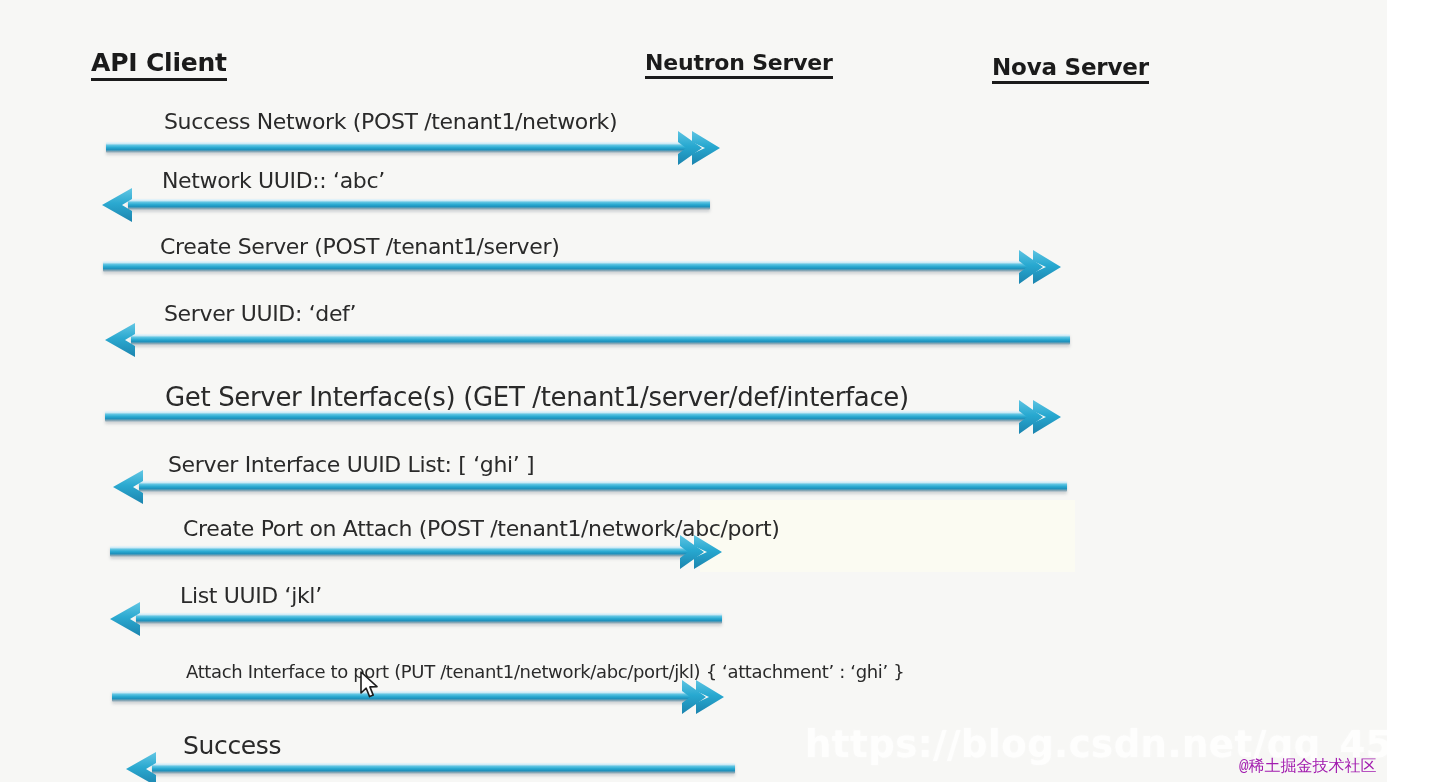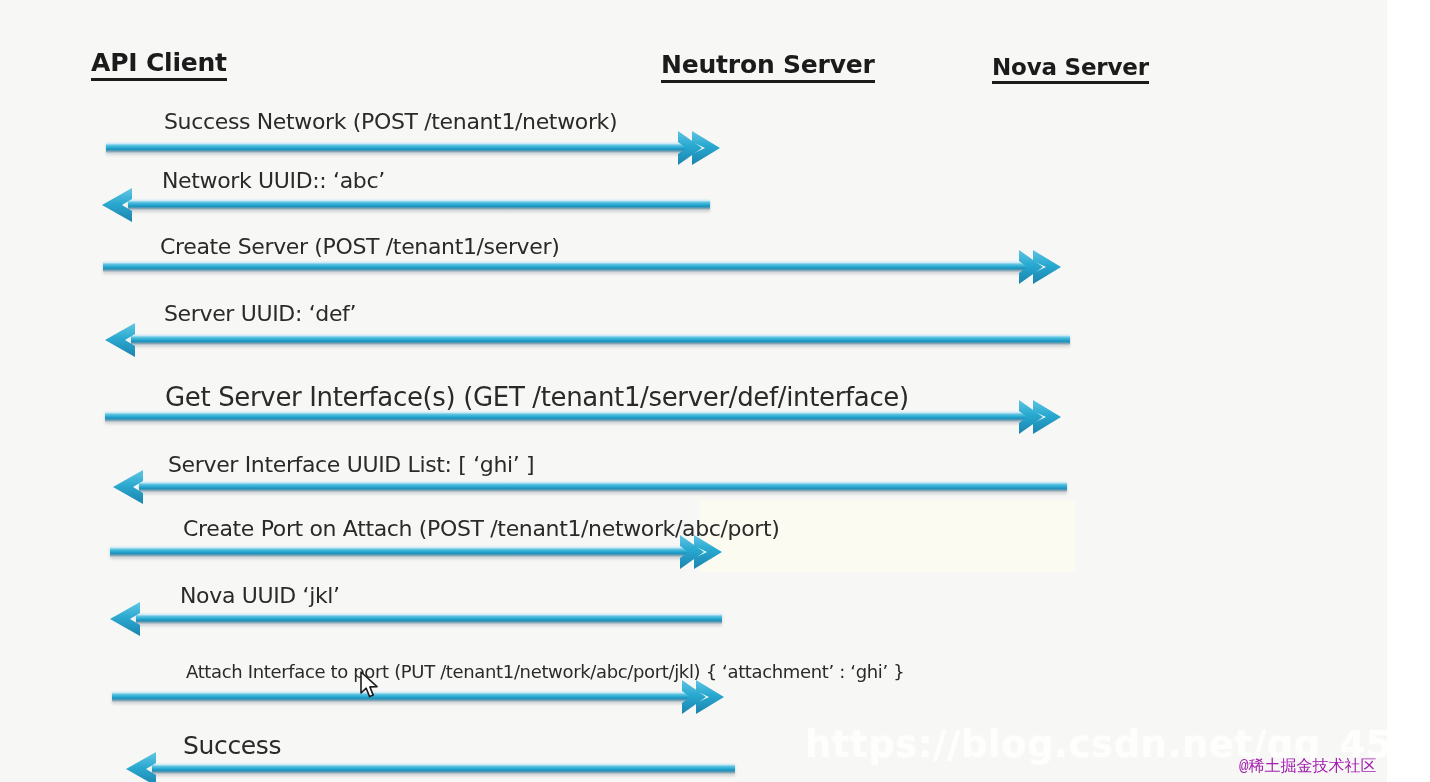--- a/index.html
+++ b/index.html
@@ -103,21 +103,21 @@
 </style>
 </head>
 <body>
 
 <div id="canvas">
 
   <div class="wash" style="left: 700px; top: 500px; width: 375px; height: 72px;"></div>
 
   <div id="participants">
       <div class="participant" style="left: 91px; top: 48px; font-size: 25px;"><span class="ptext">API Client</span></div>
-      <div class="participant" style="left: 661px; top: 50px; font-size: 25px;"><span class="ptext">Neutron Server</span></div>
+      <div class="participant" style="left: 645px; top: 50px; font-size: 22px;"><span class="ptext">Neutron Server</span></div>
       <div class="participant" style="left: 992px; top: 54px; font-size: 23px;"><span class="ptext">Nova Server</span></div>
     </div>
 
   <div id="messages">
       <div class="msg">
         <div class="msg-label" style="left: 164px; top: 109px; font-size: 22px;">Success Network (POST /tenant1/network)</div>
         <div class="shaft" style="left: 106px; top: 142px; width: 580px;"></div>
         <div class="head" style="left: 672px; top: 129px;">
           <svg width="56" height="38" viewBox="0 0 56 38">
             <defs>
@@ -225,21 +225,21 @@
                 <stop offset="45%" stop-color="#27a8d0"></stop>
                 <stop offset="100%" stop-color="#1c84ae"></stop>
               </linearGradient>
             </defs>
             <path d="M6 2 L30 19 L6 36 L6 25 L14 19 L6 13 Z" fill="url(#gr4)"></path>
             <path d="M20 2 L48 19 L20 36 L20 25 L33 19 L20 13 Z" fill="url(#gr4)"></path>
           </svg>
         </div>
       </div>
       <div class="msg">
-        <div class="msg-label" style="left: 180px; top: 583px; font-size: 22px;">Nova UUID ‘jkl’</div>
+        <div class="msg-label" style="left: 180px; top: 583px; font-size: 22px;">List UUID ‘jkl’</div>
         <div class="shaft" style="left: 136px; top: 613px; width: 586px;"></div>
         <div class="head" style="left: 108px; top: 600px;">
           <svg width="46" height="38" viewBox="0 0 46 38">
             <defs>
               <linearGradient id="gl4" x1="0" y1="0" x2="0" y2="1">
                 <stop offset="0%" stop-color="#63c7e4"></stop>
                 <stop offset="45%" stop-color="#2ba9d0"></stop>
                 <stop offset="100%" stop-color="#1c84ae"></stop>
               </linearGradient>
             </defs>

